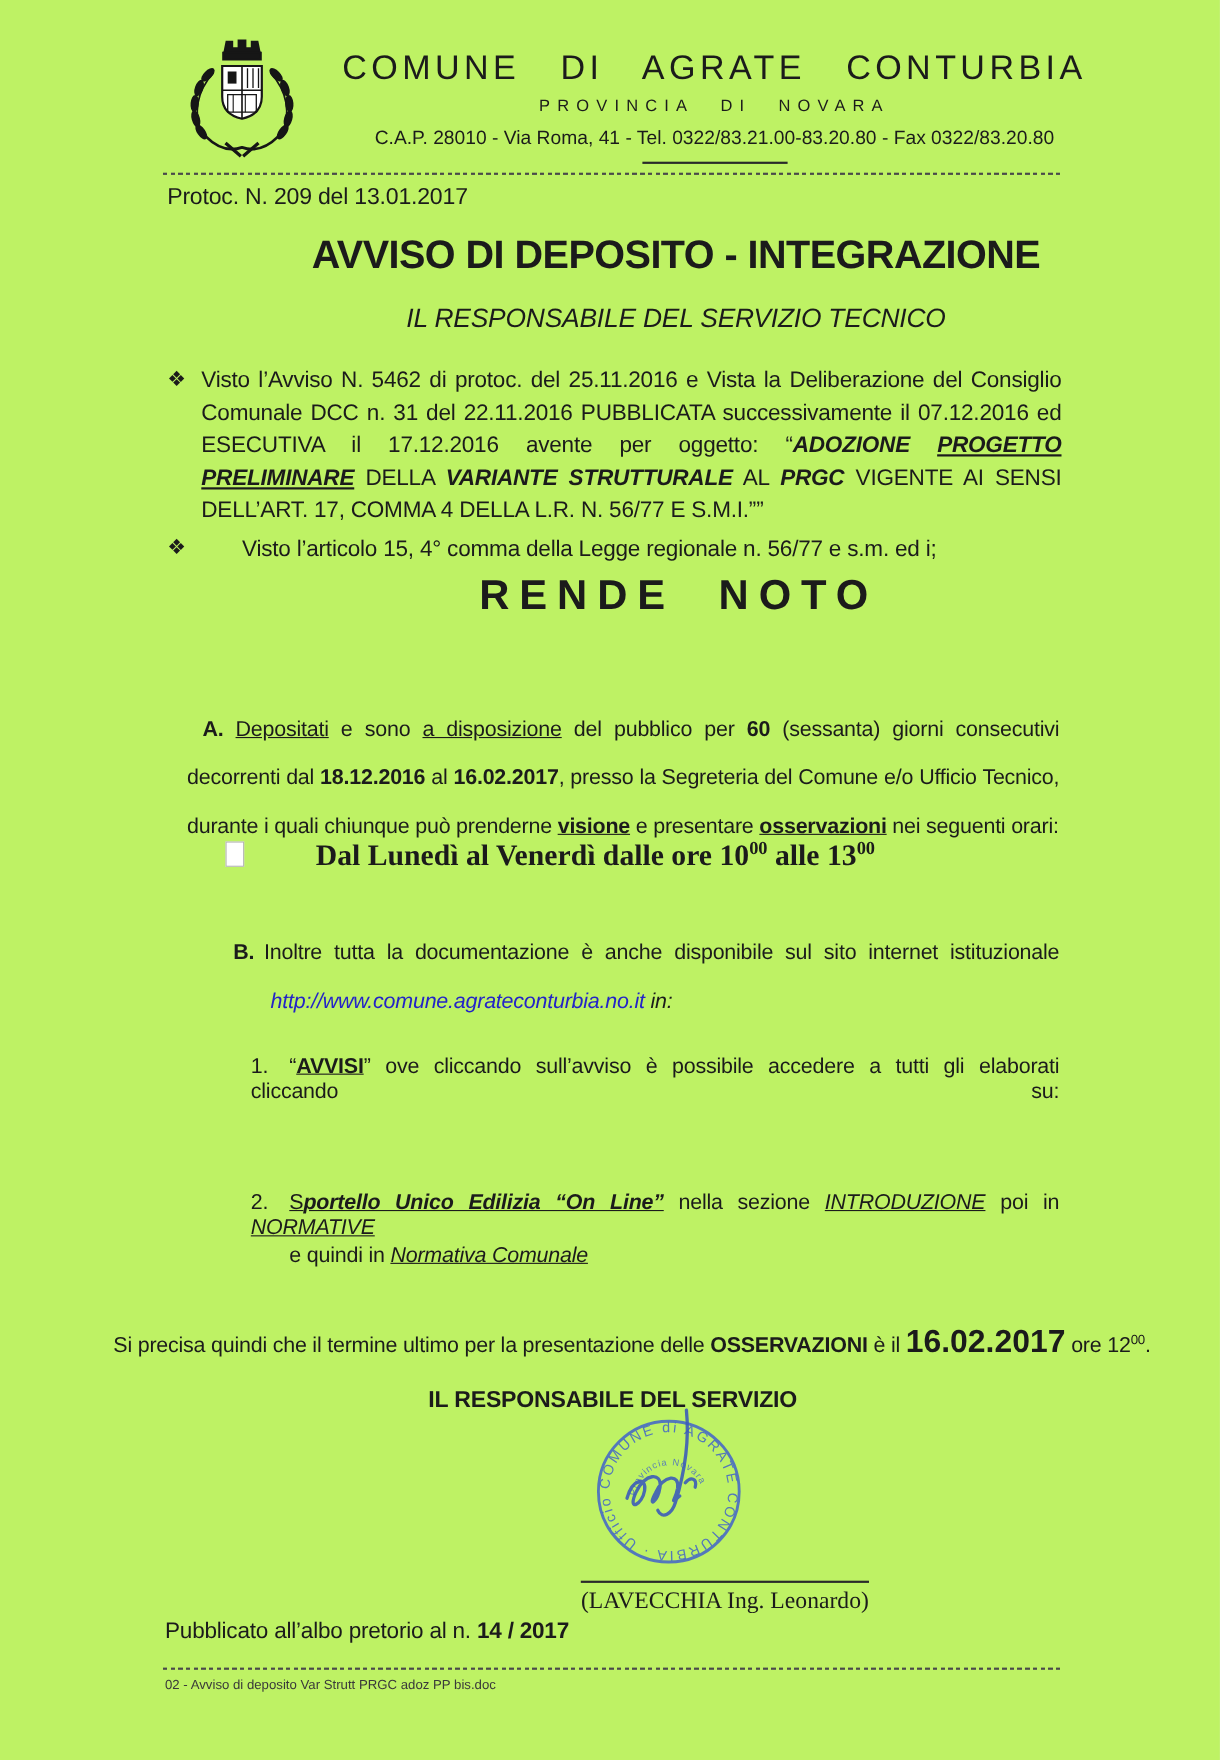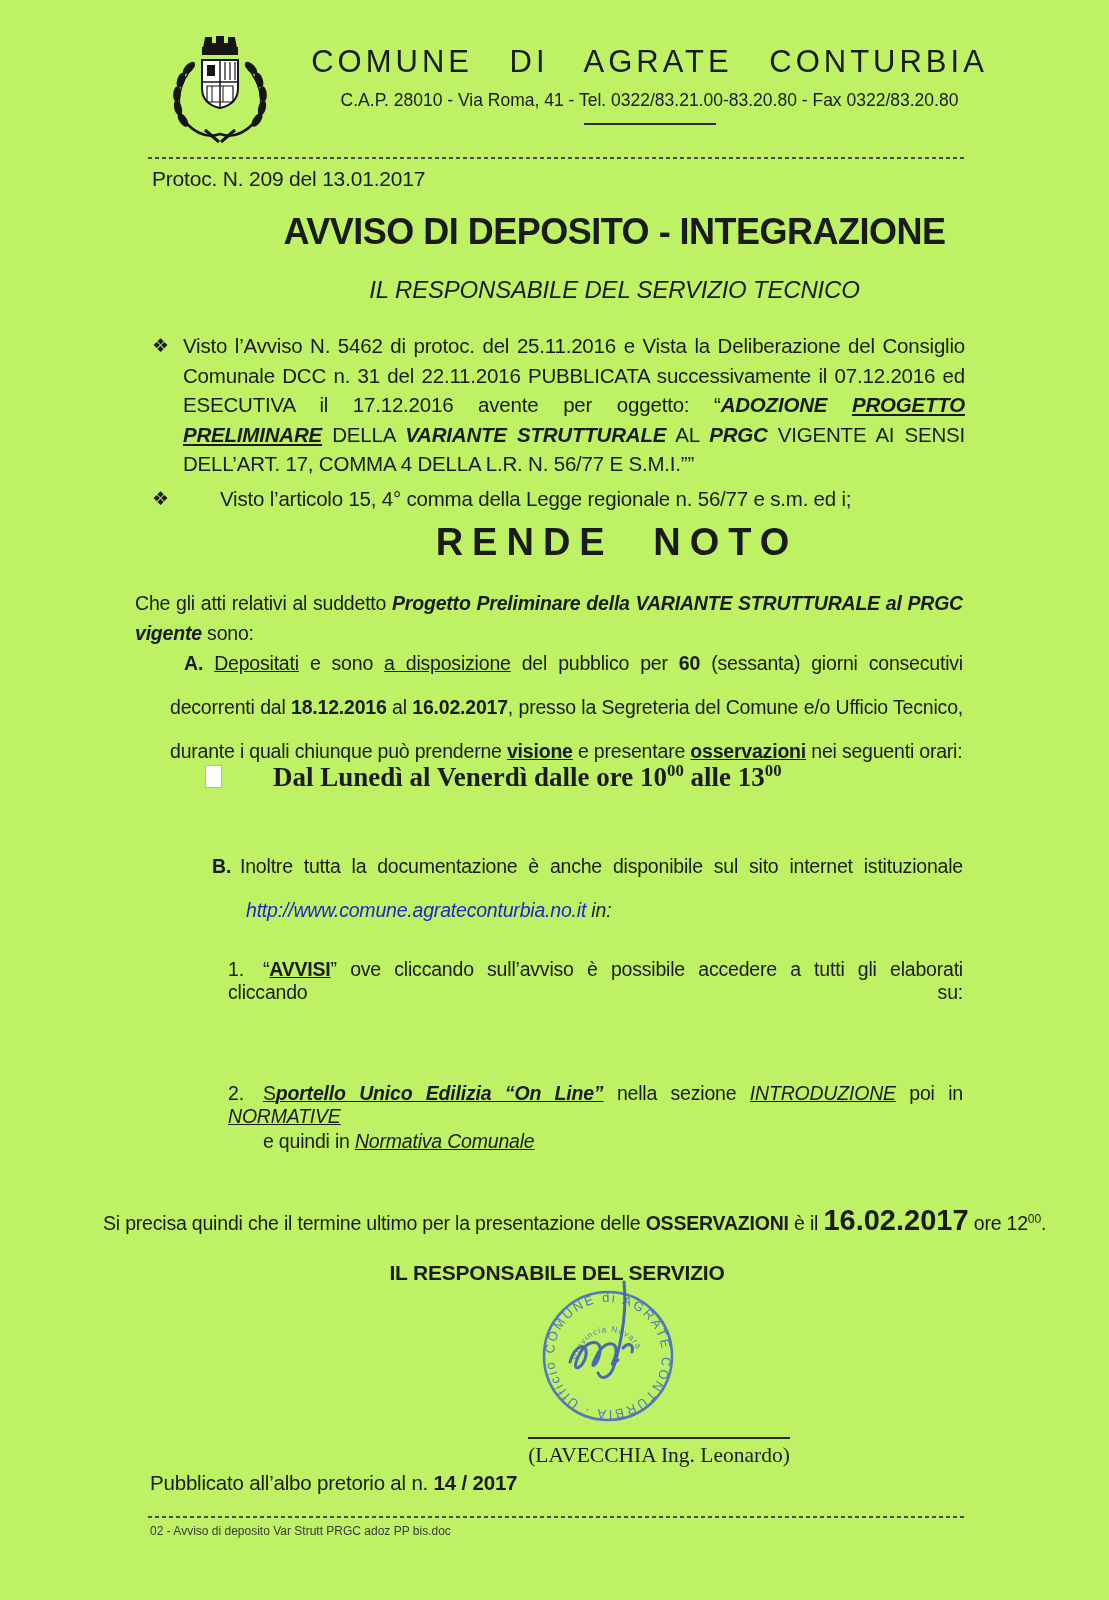--- a/index.html
+++ b/index.html
@@ -24,21 +24,21 @@
   .protoc{left:152px;top:167px;font-size:21px;}
   .title{left:240px;right:120px;top:211px;font-size:36px;font-weight:bold;letter-spacing:-0.5px;}
   .subtitle{left:240px;right:120px;top:276px;font-size:24px;font-style:italic;}
   .bullet-par{left:150px;right:144px;font-size:20.5px;line-height:29.5px;}
   .bullet-glyph{position:absolute;left:2px;top:0;font-size:19px;}
   .rende{left:270px;right:145px;top:521px;font-size:38px;font-weight:bold;letter-spacing:9px;word-spacing:20px;white-space:nowrap;}
   .intro{left:135px;right:146px;top:588px;font-size:19.5px;line-height:30px;}
   .itema{left:170px;right:146px;top:641px;font-size:19.5px;line-height:44px;text-indent:14px;}
   .schedrow{left:205px;right:140px;height:34px;font-family:"Liberation Serif",serif;font-weight:bold;font-size:27px;letter-spacing:0;}
   .chkbox{position:absolute;left:0;top:4px;width:15px;height:21px;border:1.5px solid #b4b4b4;background:#fff;}
-  .schedtext{position:absolute;left:68px;top:0;white-space:nowrap;}
+  .schedtext{position:absolute;left:82px;top:0;white-space:nowrap;}
   .itemline{font-size:19.5px;}
   .num{display:inline-block;width:35px;font-weight:bold;}
   .numplain{display:inline-block;width:35px;}
   .deadline{left:103px;right:92px;top:1204px;font-size:19.5px;white-space:nowrap;}
   .resp{left:150px;right:145px;top:1261px;font-size:21px;font-weight:bold;}
   .sigline{left:528px;top:1437px;width:262px;border-top:2px solid #2a2a2a;}
   .firma{left:528px;top:1443px;width:262px;text-align:center;font-family:"Liberation Serif",serif;font-size:21.5px;letter-spacing:0;}
   .pubblicato{left:150px;top:1471px;font-size:20.5px;}
   .footer{left:150px;top:1524px;font-size:12px;color:#3a3a3a;letter-spacing:0;}
 </style>
@@ -76,20 +76,21 @@
       <ellipse cx="100" cy="68" rx="7" ry="3" transform="rotate(85 100 68)"></ellipse>
       <ellipse cx="99" cy="82" rx="7" ry="3" transform="rotate(-75 99 82)"></ellipse>
       <ellipse cx="94" cy="94" rx="7" ry="3" transform="rotate(-55 94 94)"></ellipse>
       <path d="M24,98 Q40,114 57,108 Q74,114 90,98" fill="none" stroke-width="2.5"></path>
       <path d="M42,104 l14,12 M72,104 l-14,12" stroke-width="3"></path>
     </g>
   </svg>
 
   <div class="abs header-center">
     <div class="comune">COMUNE DI AGRATE CONTURBIA</div>
+    <div class="provincia">PROVINCIA DI NOVARA</div>
     <div class="address">C.A.P. 28010 - Via Roma, 41 - Tel. 0322/83.21.00-83.20.80 - Fax 0322/83.20.80</div>
     <div><span class="shortline"></span></div>
   </div>
 
   <div class="abs dashedline" style="left:148px;right:144px;top:157px;"></div>
 
   <div class="abs protoc">Protoc. N. 209 del 13.01.2017</div>
 
   <div class="abs title center">AVVISO DI DEPOSITO - INTEGRAZIONE</div>
   <div class="abs subtitle center">IL RESPONSABILE DEL SERVIZIO TECNICO</div>
@@ -99,21 +100,20 @@
     <div class="just" style="padding-left:33px;"><span>Visto l’Avviso N. 5462 di protoc. del 25.11.2016 e Vista la Deliberazione del Consiglio Comunale DCC n. 31 del 22.11.2016 PUBBLICATA successivamente il 07.12.2016 ed ESECUTIVA il 17.12.2016 avente per oggetto: “</span><span class="b i">ADOZIONE </span><span class="b i u">PROGETTO PRELIMINARE</span><span> DELLA </span><span class="b i">VARIANTE STRUTTURALE</span><span> AL </span><span class="b i">PRGC</span><span> VIGENTE AI SENSI DELL’ART. 17, COMMA 4 DELLA L.R. N. 56/77 E S.M.I.””</span></div>
   </div>
 
   <div class="abs bullet-par" style="top:484px;">
     <span class="bullet-glyph">❖</span>
     <div style="padding-left:70px;"><span>Visto l’articolo 15, 4° comma della Legge regionale n. 56/77 e s.m. ed i;</span></div>
   </div>
 
   <div class="abs rende center">RENDE NOTO</div>
 
-  <div class="abs intro just"><span>Che gli atti relativi al suddetto </span><span class="b i">Progetto Preliminare della VARIANTE STRUTTURALE al PRGC vigente</span><span> sono:</span></div>
 
   <div class="abs itema just"><span class="b">A.</span><span> </span><span class="u">Depositati</span><span> e sono </span><span class="u">a disposizione</span><span> del pubblico per </span><span class="b">60</span><span> (sessanta) giorni consecutivi decorrenti dal </span><span class="b">18.12.2016</span><span> al </span><span class="b">16.02.2017</span><span>, presso la Segreteria del Comune e/o Ufficio Tecnico, durante i quali chiunque può prenderne </span><span class="b u">visione</span><span> e presentare </span><span class="b u">osservazioni</span><span> nei seguenti orari:</span></div>
 
   <div class="abs schedrow" style="top:761px;">
     <span class="chkbox"></span>
     <span class="schedtext"><span>Dal Lunedì al Venerdì dalle ore 10</span><span class="sup">00</span><span> alle 13</span><span class="sup">00</span></span>
   </div>
 
   <div class="abs itemline justlast" style="left:212px;right:146px;top:855px;">
     <span class="num" style="width:28px;">B.</span><span><span>Inoltre tutta la documentazione è anche disponibile sul sito internet istituzionale</span></span>

